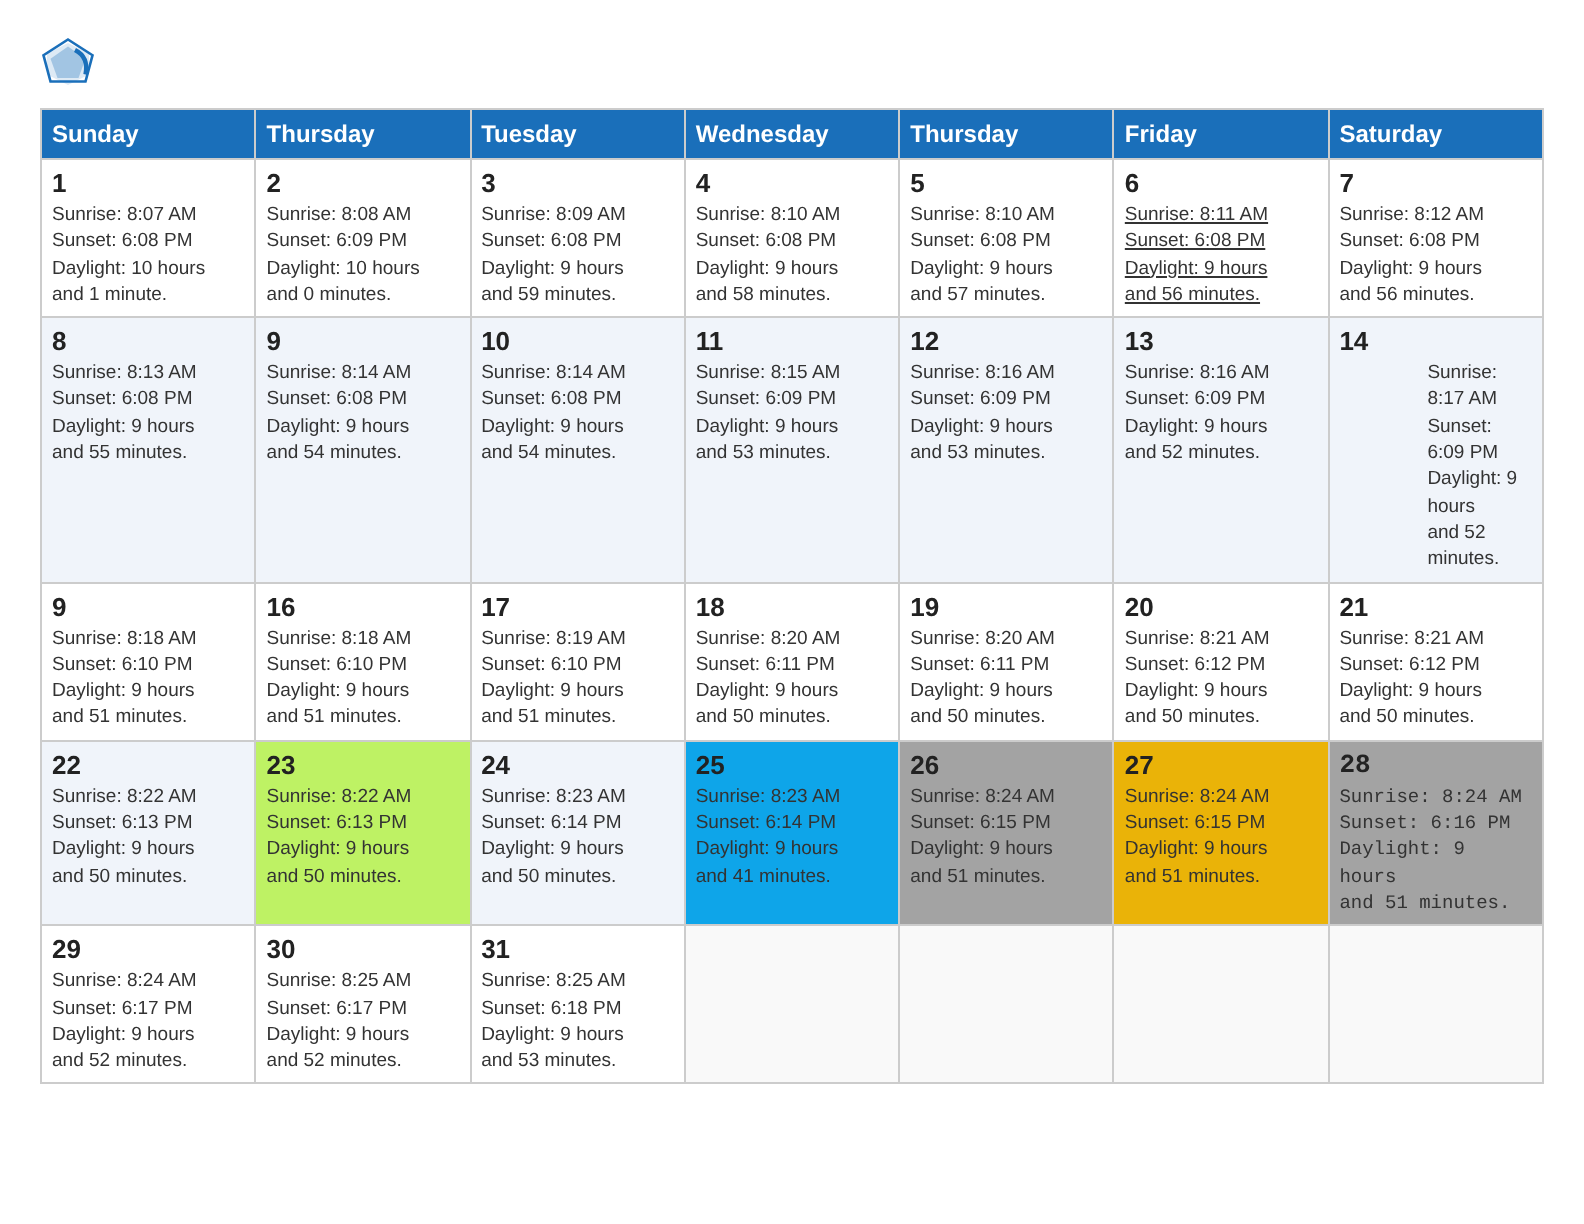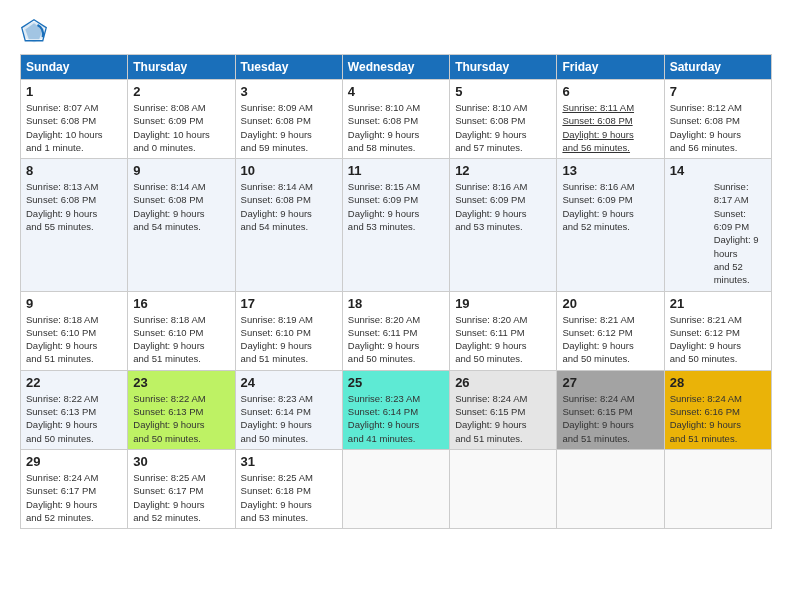--- a/index.html
+++ b/index.html
@@ -292,42 +292,42 @@
 Daylight: 9 hours
 and 50 minutes.</div>
           </td>
           <td style="background: rgb(240, 244, 250);">
             <span class="day-num">24</span>
             <div class="day-info" style="white-space: pre-line;">Sunrise: 8:23 AM
 Sunset: 6:14 PM
 Daylight: 9 hours
 and 50 minutes.</div>
           </td>
-          <td style="background: #5eead4;">
+          <td style="background: #0ea5e9;">
             <span class="day-num">25</span>
             <div class="day-info" style="white-space: pre-line;">Sunrise: 8:23 AM
 Sunset: 6:14 PM
 Daylight: 9 hours
 and 41 minutes.</div>
           </td>
-          <td style="background: #e5e5e5; margin-top: 41px;">
+          <td style="background: #a3a3a3; margin-top: 41px;">
             <span class="day-num">26</span>
             <div class="day-info" style="white-space: pre-line;">Sunrise: 8:24 AM
 Sunset: 6:15 PM
 Daylight: 9 hours
 and 51 minutes.</div>
           </td>
-          <td style="background: #a3a3a3;">
+          <td style="background: #eab308;">
             <span class="day-num">27</span>
             <div class="day-info" style="white-space: pre-line;">Sunrise: 8:24 AM
 Sunset: 6:15 PM
 Daylight: 9 hours
 and 51 minutes.</div>
           </td>
-          <td style="background: #eab308;">
+          <td style="background: #a3a3a3; font-family: Liberation Mono, monospace;">
             <span class="day-num">28</span>
             <div class="day-info" style="white-space: pre-line;">Sunrise: 8:24 AM
 Sunset: 6:16 PM
 Daylight: 9 hours
 and 51 minutes.</div>
           </td>
         </tr>
         <tr>
           <td>
             <span class="day-num">29</span>

